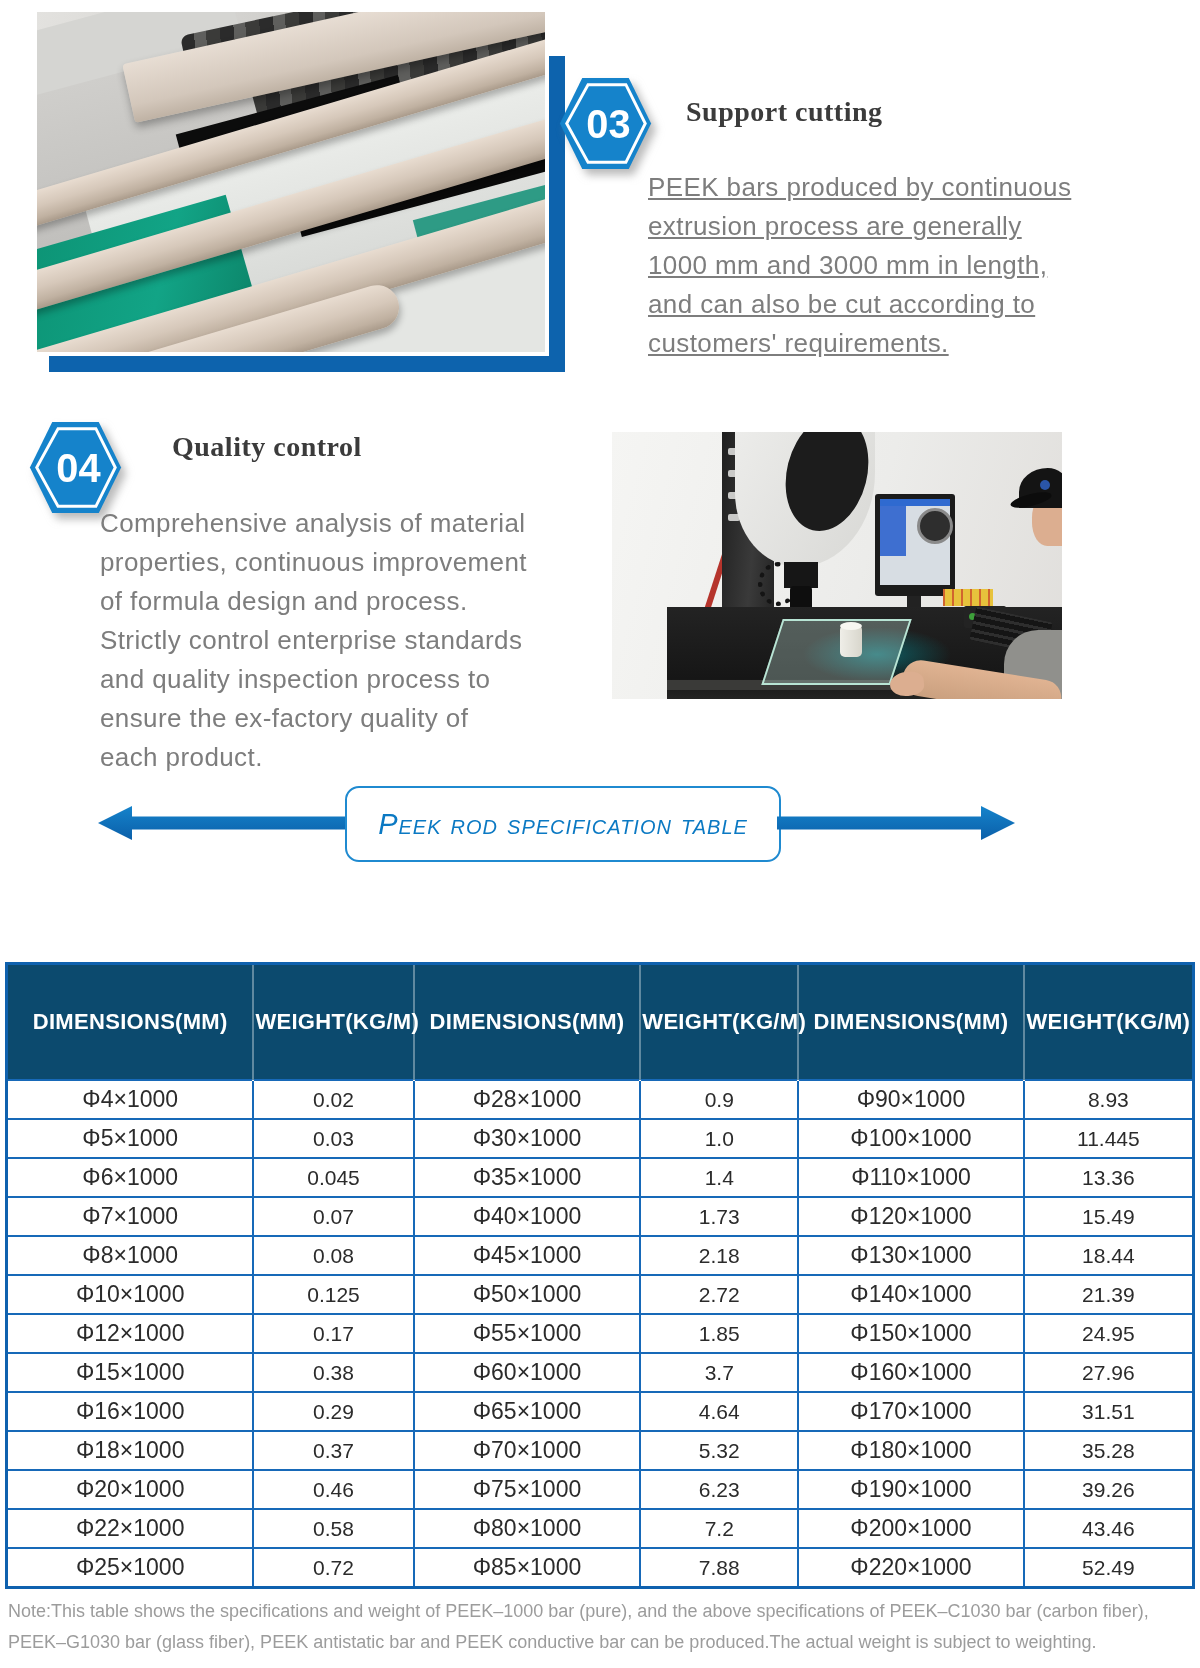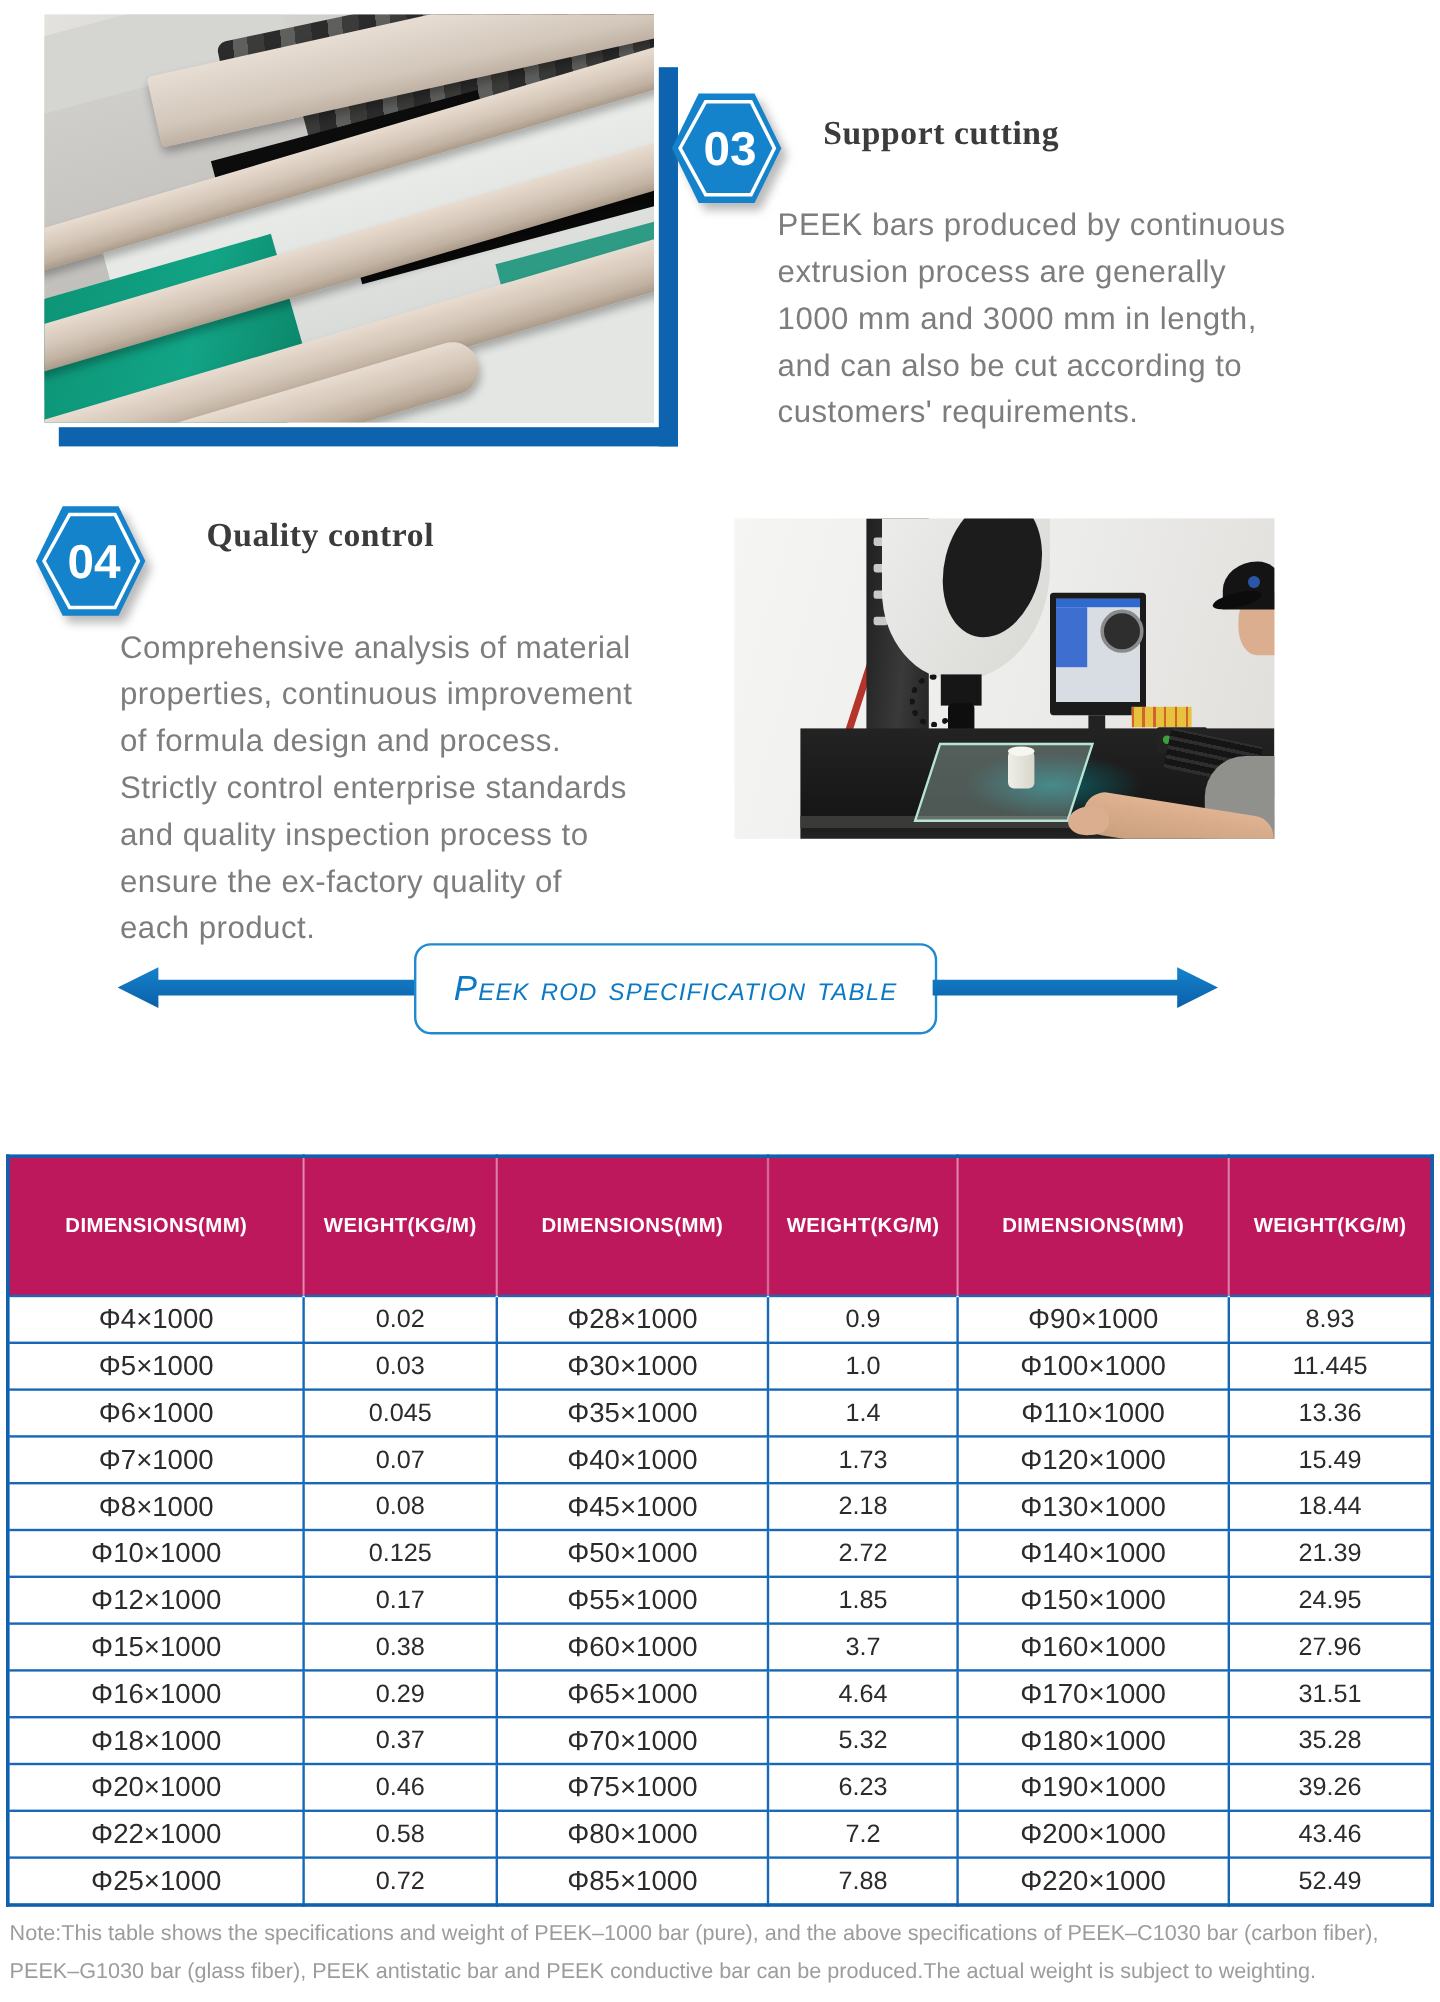--- a/index.html
+++ b/index.html
@@ -40,22 +40,22 @@
   .hex{width:97px;height:97px;filter:drop-shadow(5px 6px 4px rgba(130,130,130,.55));}
   .hex-03{left:557px;top:75px;}
   .hex-04{left:27px;top:419px;}
   .hex text{font-family:"Liberation Sans",sans-serif;font-weight:bold;font-size:41px;fill:#fff;}
 
   
   .sec-title{font-size:28px;font-weight:bold;color:#3b3b3b;letter-spacing:.5px;font-family:Liberation Serif, serif;}
   .title-03{left:686px;top:96px;}
   .title-04{left:172px;top:431px;}
   .sec-body{font-size:26px;color:#7d7d7d;line-height:39px;letter-spacing:.4px;white-space:pre-line;}
-  .body-03{left:648px;top:168px;width:480px;}
-  .body-04{left:100px;top:520px;width:480px;}
+  .body-03{left:648px;top:168px;width:480px;text-decoration:underline;}
+  .body-04{left:100px;top:504px;width:480px;}
 
   
   .photo-qc{left:612px;top:432px;width:450px;height:267px;overflow:hidden;
             background:linear-gradient(105deg,#f5f5f3 0%,#ececea 55%,#e0dedb 100%);}
   .qc-layer{position:absolute;}
   .qc-column{left:110px;top:0;width:52px;height:185px;background:linear-gradient(95deg,#1f1f1f,#3a3a3a 60%,#242424);}
   .qc-slot{width:12px;height:7px;background:#c9c9c7;border-radius:2px;left:116px;}
   .qc-head{left:123px;top:0;width:140px;height:135px;background:linear-gradient(120deg,#ececea,#d8d8d5);
            border-radius:0 0 55% 45%/0 0 70% 55%;}
   .qc-headdark{left:175px;top:-18px;width:80px;height:118px;background:#1c1c1c;border-radius:50%;transform:rotate(14deg);}
@@ -102,21 +102,21 @@
           background:#fff;display:flex;align-items:center;justify-content:center;}
   .banner-label{font-size:29px;font-style:italic;font-weight:normal;color:#0b79c3;
                 font-variant:small-caps;letter-spacing:1px;}
   .arrow{top:804px;}
   .arrow-left{left:98px;}
   .arrow-right{left:777px;}
 
   
   .table-wrap{left:5px;top:962px;width:1190px;}
   table{width:100%;border-collapse:collapse;table-layout:fixed;border:3px solid #0f61ae;}
-  th{background:#be185d;color:#fff;font-size:17px;font-weight:bold;height:112px;
+  th{background:#0c4a6e;color:#fff;font-size:22px;font-weight:bold;height:112px;
      letter-spacing:.3px;border-left:2px solid rgba(255,255,255,.35);text-align:center;vertical-align:middle;}
   th:first-child{border-left:none;}
   td{border:2px solid #1769b8;height:35px;text-align:center;vertical-align:middle;
      color:#2b2b2b;background:#fff;}
   td.dim{font-size:23px;}
   td.wgt{font-size:21px;}
 
   .note{left:8px;top:1596px;width:1186px;font-size:18px;color:#9c9c9c;line-height:31px;white-space:pre-line;}
 </style>
 </head>

